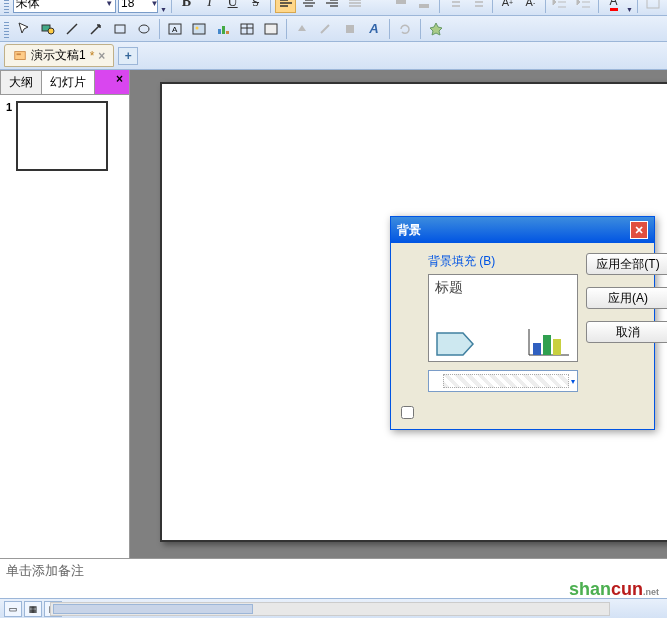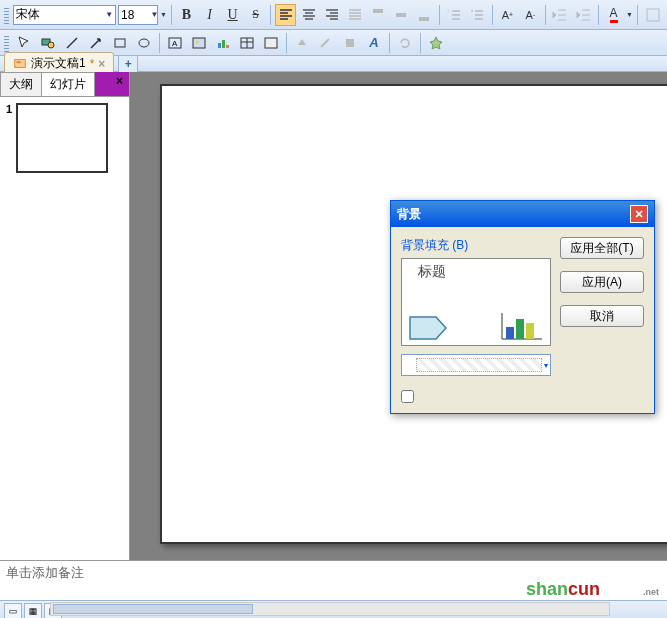--- a/index.html
+++ b/index.html
@@ -1,80 +1,80 @@
 <!DOCTYPE html>
 <html><head>
 <meta charset="utf-8">
 <style>
 * { box-sizing: border-box; margin: 0; padding: 0; }
 body { font-family: "Microsoft YaHei", SimSun, sans-serif; font-size: 12px; background: #fff; width: 667px; height: 618px; overflow: hidden; position: relative; }
 
-.toolbar { background: linear-gradient(#e8f0fb, #d4e2f5); border-bottom: 1px solid #9cb6d8; display: flex; align-items: center; padding: 2px 4px; height: 30px; gap: 2px; }
+.toolbar { background: linear-gradient(#e8f0fb, #d4e2f5); border-bottom: 1px solid #9cb6d8; display: flex; align-items: flex-end; padding: 2px 4px; height: 16px; gap: 2px; }
 .toolbar-handle { width: 5px; height: 18px; background: repeating-linear-gradient(0deg, #7a9cc8 0 1px, transparent 1px 3px); margin-right: 2px; }
 .font-select { width: 108px; height: 20px; border: 1px solid #7a9cc8; background: #fff; font-size: 12px; padding: 0 2px; display: flex; align-items: center; justify-content: space-between; }
 .size-select { width: 40px; height: 20px; border: 1px solid #7a9cc8; background: #fff; font-size: 12px; padding: 0 2px; display: flex; align-items: center; justify-content: space-between; gap: 16px; }
 .dd-arrow { font-size: 8px; color: #336; }
 .sep { width: 1px; height: 20px; background: #9cb6d8; margin: 0 2px; }
 .tbtn { width: 22px; height: 22px; display: flex; align-items: center; justify-content: center; border: 1px solid transparent; cursor: pointer; color: #333; }
 .tbtn.active { border: 1px solid #d8a850; background: #ffd78a; }
 .tbtn.dis { color: #aaa; cursor: default; }
 .tbtn svg { width: 16px; height: 16px; }
 .bold { font-weight: bold; font-family: serif; font-size: 14px; }
 .italic { font-style: italic; font-family: serif; font-size: 14px; }
 .underline { text-decoration: underline; font-family: serif; font-size: 14px; }
 
 .toolbar2 { background: linear-gradient(#e8f0fb, #d4e2f5); border-bottom: 1px solid #9cb6d8; display: flex; align-items: center; padding: 2px 4px; height: 26px; gap: 2px; }
 
-.tab-bar { background: linear-gradient(#e8f0fb, #d4e2f5); border-bottom: 1px solid #9cb6d8; display: flex; align-items: center; padding: 2px 4px; height: 16px; gap: 4px; }
+.tab-bar { background: linear-gradient(#e8f0fb, #d4e2f5); border-bottom: 1px solid #9cb6d8; display: flex; align-items: center; padding: 2px 4px; height: 28px; gap: 4px; }
 .doc-tab { background: #f8f4e8; border: 1px solid #c0b088; border-radius: 3px 3px 0 0; padding: 2px 8px; display: flex; align-items: center; gap: 4px; font-size: 12px; }
 .doc-tab .star { color: #c08020; }
 .doc-tab .close { color: #999; font-weight: bold; cursor: pointer; }
 .new-tab { width: 20px; height: 18px; border: 1px solid #9cb6d8; display: flex; align-items: center; justify-content: center; color: #336699; font-weight: bold; cursor: pointer; background: #e0ecf8; }
 
 .main-area { display: flex; height: 488px; }
 .left-panel { width: 130px; border-right: 1px solid #999; display: flex; flex-direction: column; background: #f8f8f8; }
-.panel-tabs { display: flex; border-bottom: 1px solid #999; background: #a21caf; }
+.panel-tabs { display: flex; border-bottom: 1px solid #999; background: #d946ef; }
 .panel-tab { padding: 3px 8px; border: 1px solid #999; border-bottom: none; background: #f0f0f0; margin-right: -1px; font-size: 12px; cursor: pointer; }
 .panel-tab.active { background: #fff; }
 .panel-close { margin-left: auto; padding: 2px 6px; font-weight: bold; cursor: pointer; }
 .thumbs { flex: 1; padding: 6px; background: #fff; }
 .thumb-item { display: flex; gap: 4px; }
 .thumb-num { font-size: 11px; font-weight: bold; }
 .thumb { width: 92px; height: 70px; border: 2px solid #333; background: #fff; }
 
 .canvas-area { flex: 1; background: #808080; position: relative; overflow: hidden; }
 .slide { position: absolute; left: 30px; top: 12px; width: 620px; height: 460px; background: #fff; border: 2px solid #333; box-shadow: 3px 3px 6px rgba(0,0,0,0.4); }
 
-.dialog { position: absolute; left: 390px; top: 200px; width: 265px; background: #ece9d8; border: 1px solid #0054e3; box-shadow: 2px 2px 8px rgba(0,0,0,0.4); }
+.dialog { position: absolute; left: 390px; top: 216px; width: 265px; background: #ece9d8; border: 1px solid #0054e3; box-shadow: 2px 2px 8px rgba(0,0,0,0.4); }
 .dialog-title { background: linear-gradient(#3c8cde, #0054e3); color: #fff; padding: 4px 6px; display: flex; align-items: center; justify-content: space-between; font-size: 12px; font-weight: bold; }
 .dialog-close { width: 18px; height: 18px; background: #e05040; border: 1px solid #fff; color: #fff; display: flex; align-items: center; justify-content: center; font-weight: bold; cursor: pointer; font-size: 11px; }
 .dialog-body { padding: 10px; display: flex; gap: 8px; }
-.dialog-left { flex: 1; }
+.dialog-left { flex: 1; margin-left: 27px; }
 .fill-label { color: #0054e3; font-size: 12px; margin-bottom: 4px; }
-.preview-box { border: 1px solid #888; background: #fff; width: 150px; height: 88px; padding: 4px 16px; position: relative; }
+.preview-box { border: 1px solid #888; background: #fff; width: 150px; height: 88px; padding: 4px 6px; position: relative; }
 .preview-title { font-size: 14px; color: #444; }
 .preview-bullet { font-size: 13px; color: #444; margin-top: 2px; }
 .preview-shape { position: absolute; bottom: 4px; left: 6px; }
 .preview-chart { position: absolute; bottom: 4px; right: 6px; }
 .fill-dropdown { width: 150px; height: 22px; border: 1px solid #7a9cc8; background: #fff; margin-top: 8px; display: flex; align-items: center; justify-content: flex-end; padding: 0 2px; }
 .fill-swatch { width: 126px; height: 14px; background: repeating-linear-gradient(45deg, #eee 0 4px, #fff 4px 8px); border: 1px dotted #aaa; margin-right: 2px; }
 .dialog-right { display: flex; flex-direction: column; gap: 12px; }
 .dlg-btn { width: 84px; height: 22px; border: 1px solid #888; background: linear-gradient(#fff, #e8e8e8); border-radius: 3px; font-size: 12px; cursor: pointer; }
 .dlg-btn.dis { color: #999; }
 .checkbox-row { padding: 4px 10px 10px; display: flex; align-items: center; gap: 4px; font-size: 12px; }
 .checkbox-row input { width: 13px; height: 13px; }
 
 .notes-bar { height: 40px; border-top: 1px solid #999; background: #fff; padding: 3px 6px; color: #666; font-size: 13px; }
 .status-bar { height: 20px; background: linear-gradient(#e8f0fb, #d4e2f5); border-top: 1px solid #9cb6d8; display: flex; align-items: center; padding: 0 4px; gap: 2px; }
 .view-btn { width: 18px; height: 16px; border: 1px solid #9cb6d8; background: #f0f6ff; cursor: pointer; display: flex; align-items: center; justify-content: center; font-size: 9px; }
 
 .watermark { position: absolute; right: 8px; bottom: 18px; font-size: 18px; font-weight: bold; }
 .watermark .g { color: #4caf50; }
 .watermark .r { color: #b91c1c; }
-.watermark .net { font-size: 9px; color: #888; padding-left: 43px; }
+.watermark .net { font-size: 9px; color: #888; }
 
 .hscroll { position: absolute; bottom: 2px; left: 50px; width: 560px; height: 14px; background: #e8e8e8; border: 1px solid #ccc; display: flex; align-items: center; }
 .hscroll-thumb { width: 200px; height: 10px; background: #c8d4e8; border: 1px solid #9cb6d8; margin-left: 2px; }
 </style>
 </head>
 <body>
 
 <div class="toolbar">
   <span class="toolbar-handle"></span>
   <div class="font-select">

